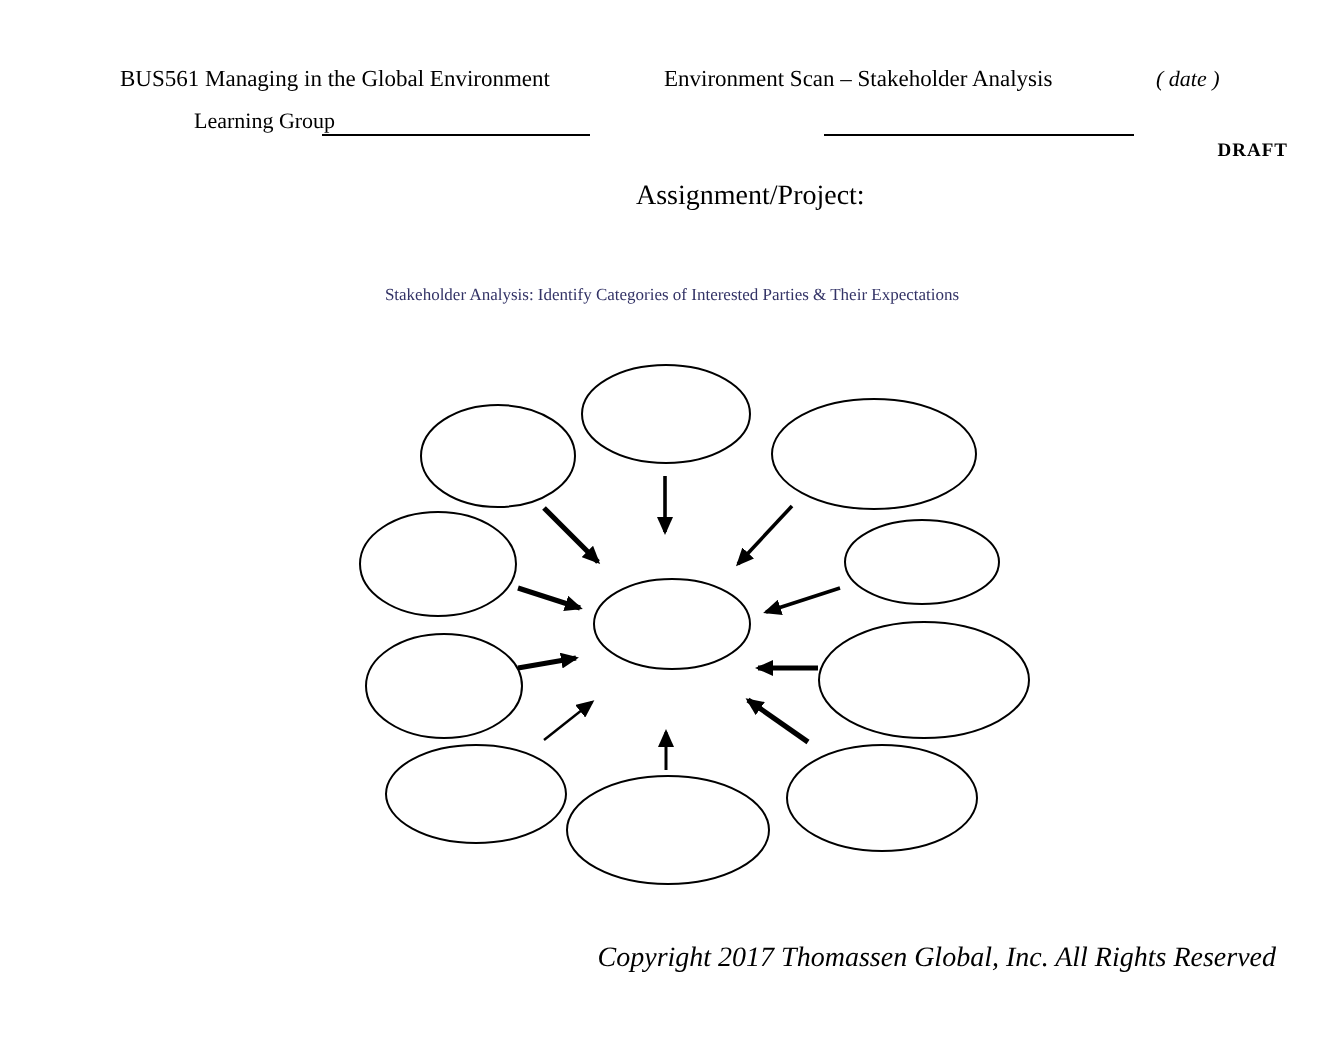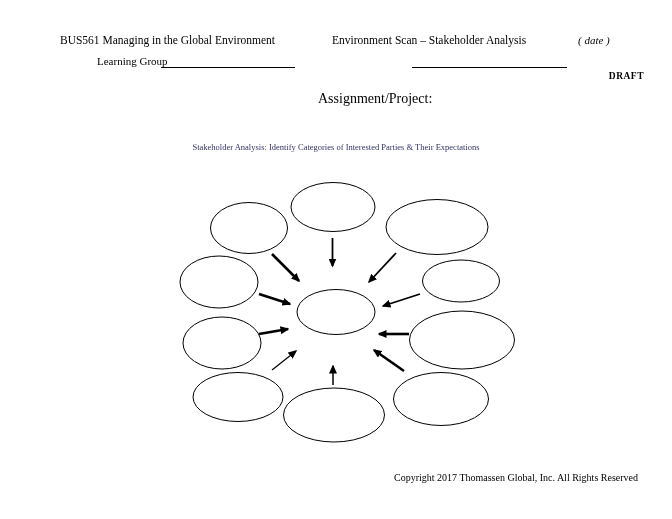--- a/index.html
+++ b/index.html
@@ -65,21 +65,21 @@
 
   
   .diagram {
     position: absolute; left: 0; top: 0;
     width: 672px; height: 519px;
   }
 
   
   .copyright-notice {
     position: absolute; right: 34px; top: 472px;
-    font-size: 10px; white-space: nowrap;
+    font-size: 14px; font-style: italic; white-space: nowrap;
   }
 </style>
 </head>
 <body>
 
 <div class="page">
 
   <span class="course-title">BUS561 Managing in the Global Environment</span>
   <span class="document-title">Environment Scan – Stakeholder Analysis</span>
   <span class="date-placeholder">( date )</span>

